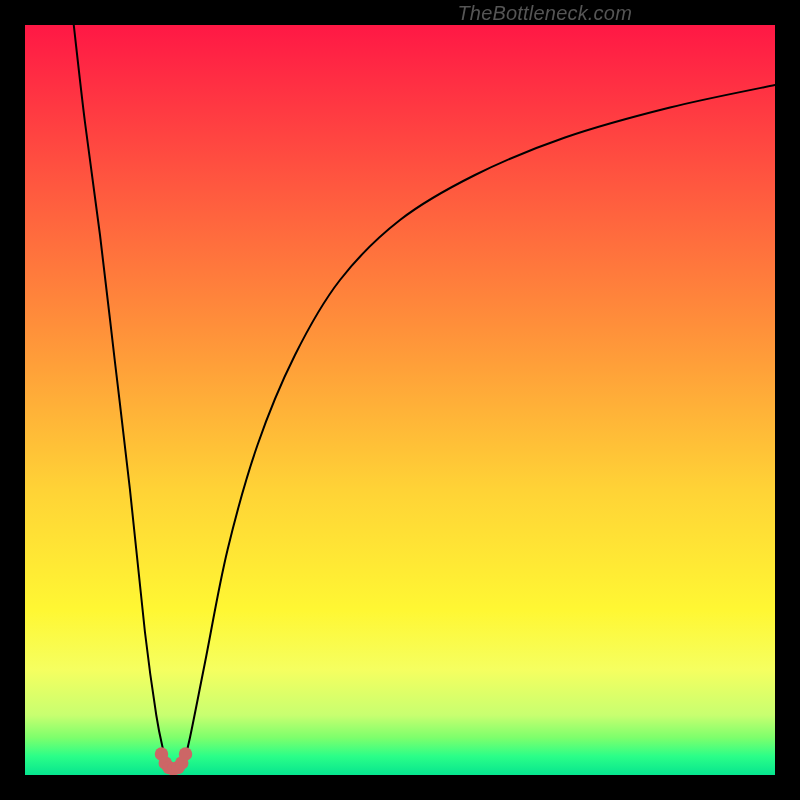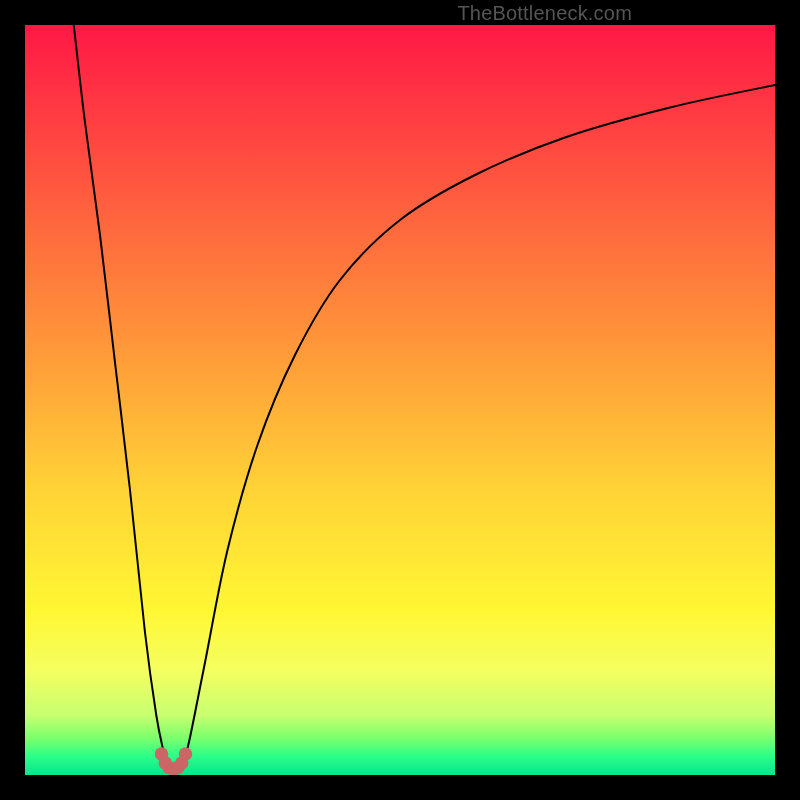--- a/index.html
+++ b/index.html
@@ -10,20 +10,21 @@
     background: #000;
     overflow: hidden;
   }
   .frame {
     position: absolute;
     left: 0;
     top: 0;
     width: 660px;
     height: 800px;
     background: #000;
+    font-style: italic;
   }
   .plot-area {
     position: absolute;
     left: 25px;
     top: 25px;
     width: 750px;
     height: 750px;
     overflow: hidden;
   }
   .gradient-bg {

